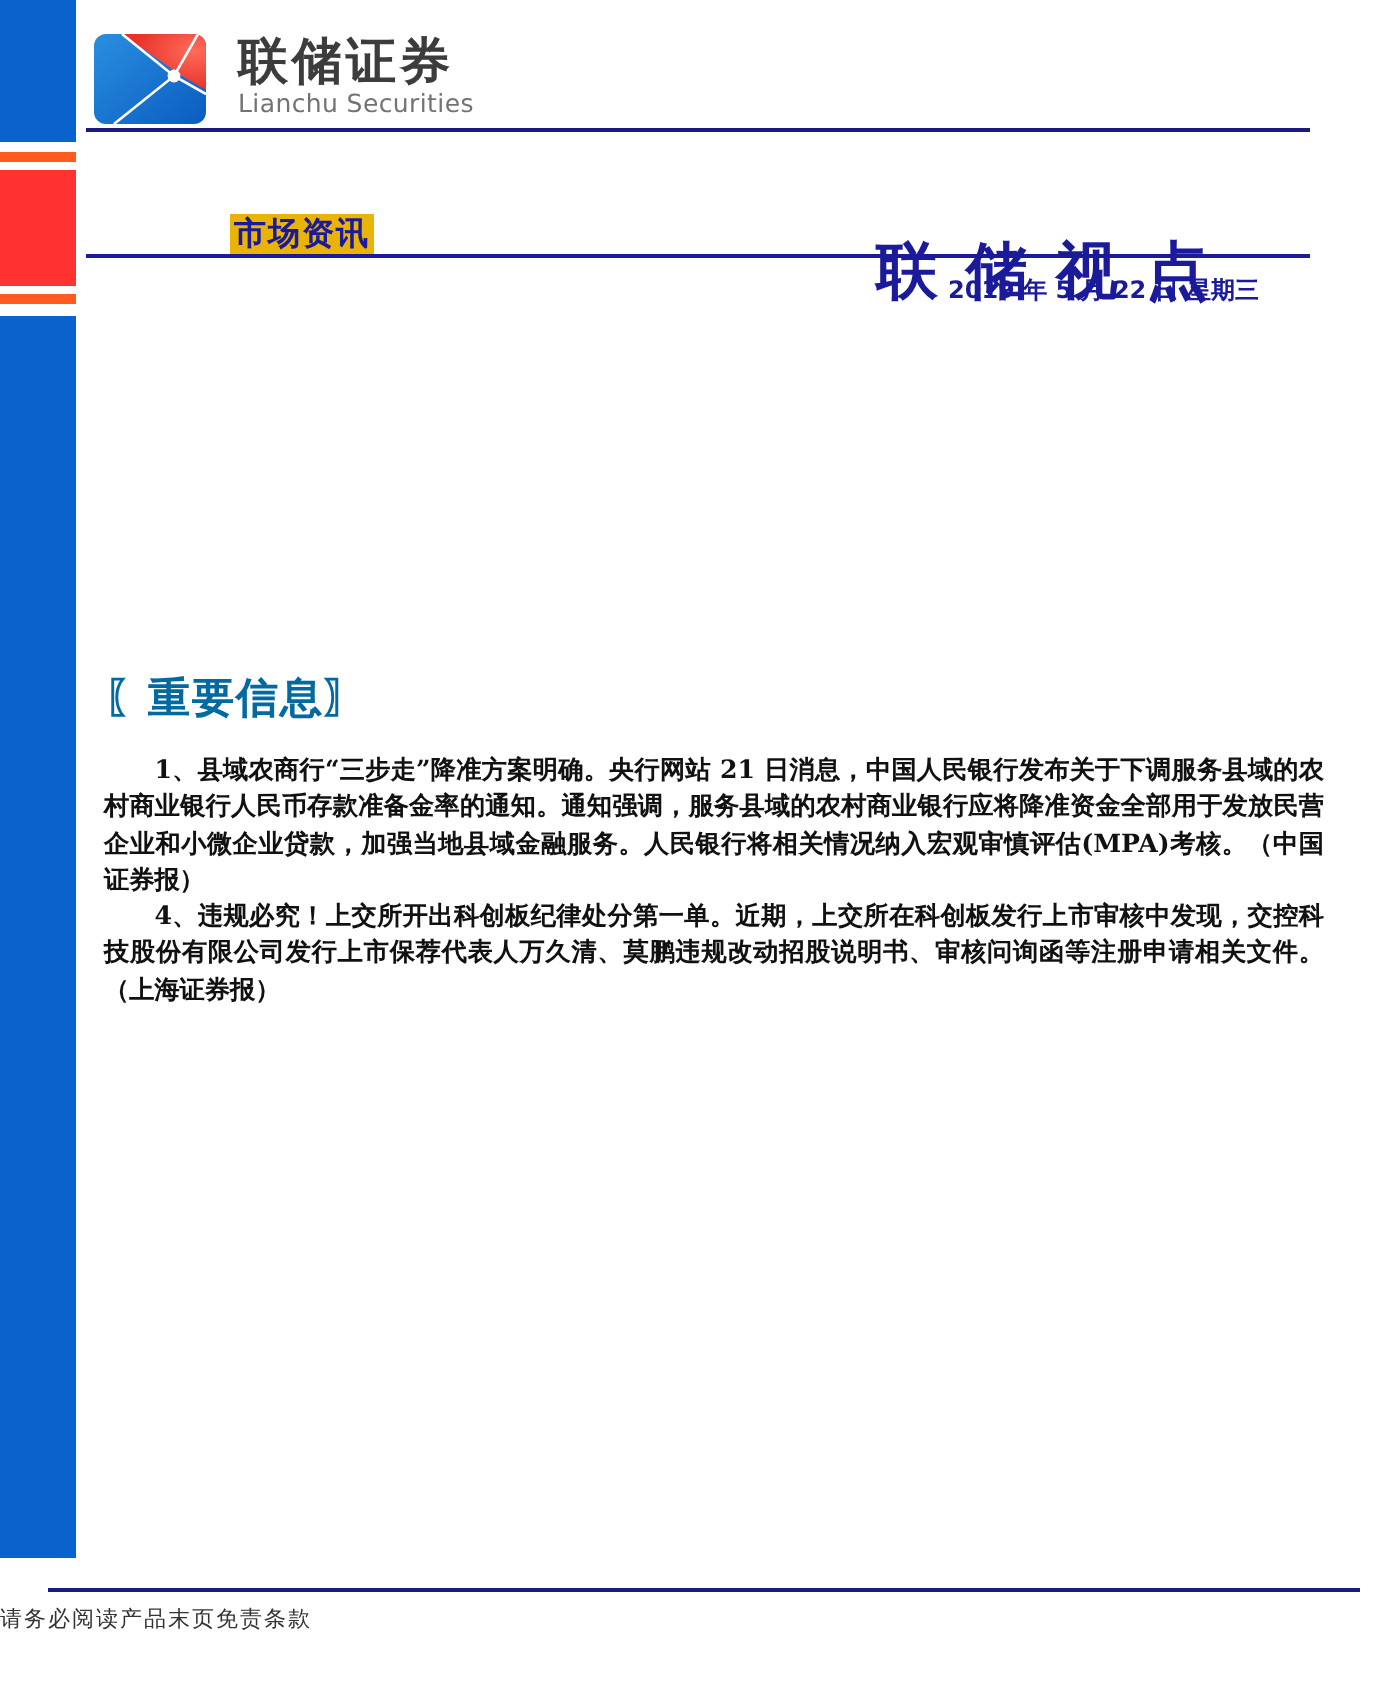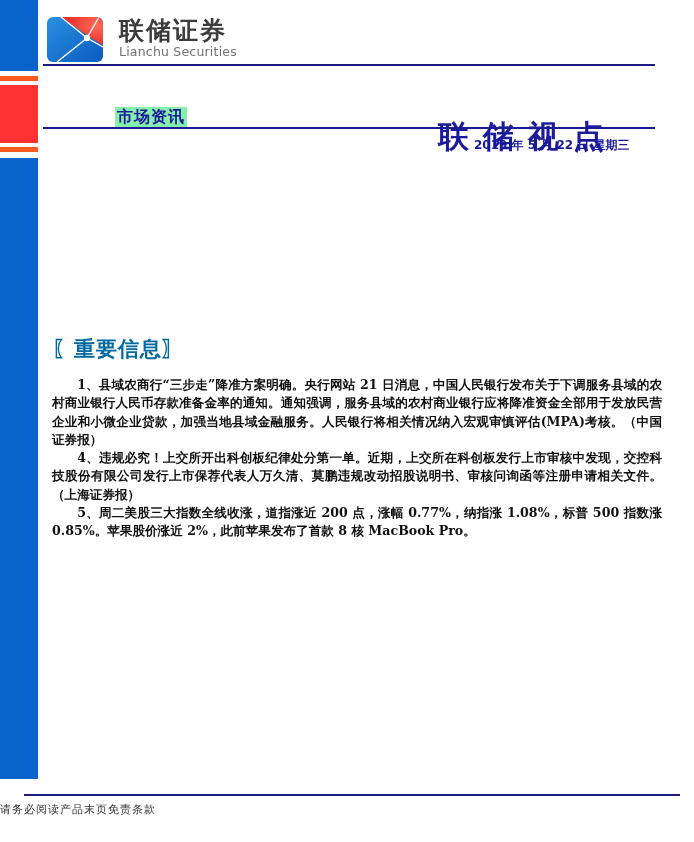--- a/index.html
+++ b/index.html
@@ -14,21 +14,21 @@
   .seg-red { top: 85px; height: 58px; background: #ff3232; }
   .seg-orange-2 { top: 147px; height: 5px; background: #ff5a1f; }
   .seg-blue-bottom { top: 158px; height: 621px; background: #0a63cc; }
 
   .logo { position: absolute; left: 47px; top: 17px; width: 56px; height: 45px; border-radius: 6px; overflow: hidden; }
   .brand-cn { position: absolute; left: 119px; top: 17px; font-family: "DejaVu Sans", sans-serif; font-weight: bold; font-size: 25px; letter-spacing: 2px; color: #3c3c3c; line-height: 28px; }
   .brand-en { position: absolute; left: 119px; top: 45px; font-family: "DejaVu Sans", sans-serif; font-size: 12.5px; color: #737373; line-height: 14px; letter-spacing: 0.2px; }
   .header-rule { position: absolute; left: 43px; top: 64px; width: 612px; height: 2px; background: #1a1a80; }
 
   .section-rule { position: absolute; left: 43px; top: 127px; width: 612px; height: 2px; background: #1a1a9a; }
-  .section-label { position: absolute; left: 115px; top: 107px; font-size: 16px; font-weight: bold; color: #1a1a9a; letter-spacing: 1px; background: #86efac; padding: 0 2px; line-height: 20px; }
+  .section-label { position: absolute; left: 115px; top: 107px; font-size: 16px; font-weight: bold; color: #1a1a9a; letter-spacing: 1px; background: #eab308; padding: 0 2px; line-height: 20px; }
   .masthead { position: absolute; left: 438px; top: 93px; font-size: 31px; font-weight: bold; color: #1a1a9a; letter-spacing: 14px; line-height: 36px; margin-top: 25px; }
   .date-line { position: absolute; left: 474px; top: 137px; font-family: "DejaVu Sans", sans-serif; font-size: 12px; font-weight: bold; color: #1a1a9a; line-height: 16px; }
 
   .info-heading { position: absolute; left: 52px; top: 338px; font-size: 21px; font-weight: bold; color: #0369a1; line-height: 22px; letter-spacing: 1px; }
   .body-text { position: absolute; left: 52px; top: 376px; width: 610px; font-size: 12.6px; font-weight: bold; color: #111; line-height: 18.3px; text-align: justify; }
   .para { margin: 0; text-indent: 2em; }
 
   .footer-rule { position: absolute; left: 24px; top: 794px; width: 656px; height: 2px; background: #1a1a80; }
   .footer-note { position: absolute; left: 0; width: 694px; top: 803px; font-size: 11px; color: #333; line-height: 14px; letter-spacing: 1px; }
 </style>
@@ -66,17 +66,16 @@
 
 <div class="section-rule"></div>
 <div class="section-label">市场资讯</div>
 <div class="masthead">联储视点</div>
 <div class="date-line">2019 年 5 月 22 日  星期三</div>
 
 <div class="info-heading">〖重要信息〗</div>
 <div class="body-text">
   <p class="para">1、县域农商行“三步走”降准方案明确。央行网站 21 日消息，中国人民银行发布关于下调服务县域的农村商业银行人民币存款准备金率的通知。通知强调，服务县域的农村商业银行应将降准资金全部用于发放民营企业和小微企业贷款，加强当地县域金融服务。人民银行将相关情况纳入宏观审慎评估(MPA)考核。（中国证券报）</p>
   <p class="para">4、违规必究！上交所开出科创板纪律处分第一单。近期，上交所在科创板发行上市审核中发现，交控科技股份有限公司发行上市保荐代表人万久清、莫鹏违规改动招股说明书、审核问询函等注册申请相关文件。（上海证券报）</p>
-  <p class="para">5、周二美股三大指数全线收涨，道指涨近 200 点，涨幅 0.77%，纳指涨 1.08%，标普 500 指数涨 0.85%。苹果股价涨近 2%，此前苹果发布了首款 8 核 MacBook Pro。</p>
 </div>
 
 <div class="footer-rule"></div>
 <div class="footer-note">请务必阅读产品末页免责条款</div>
 
 </body></html>

